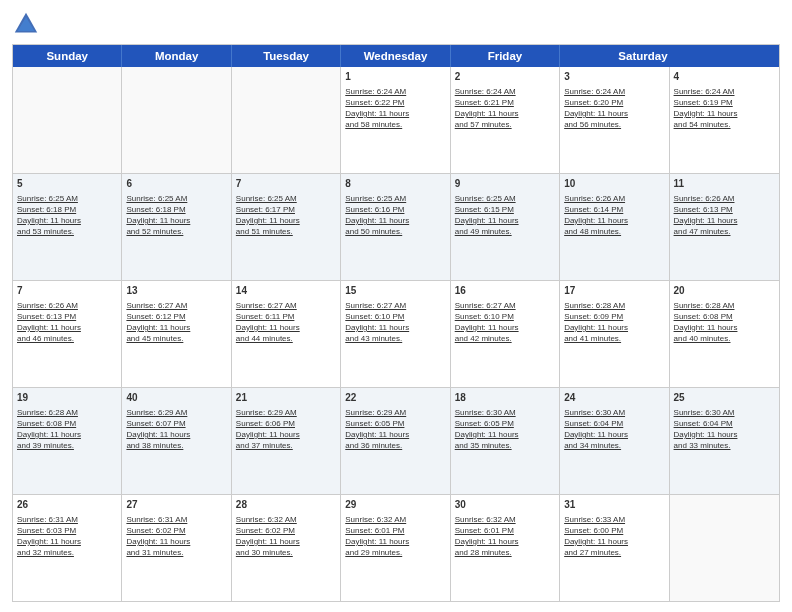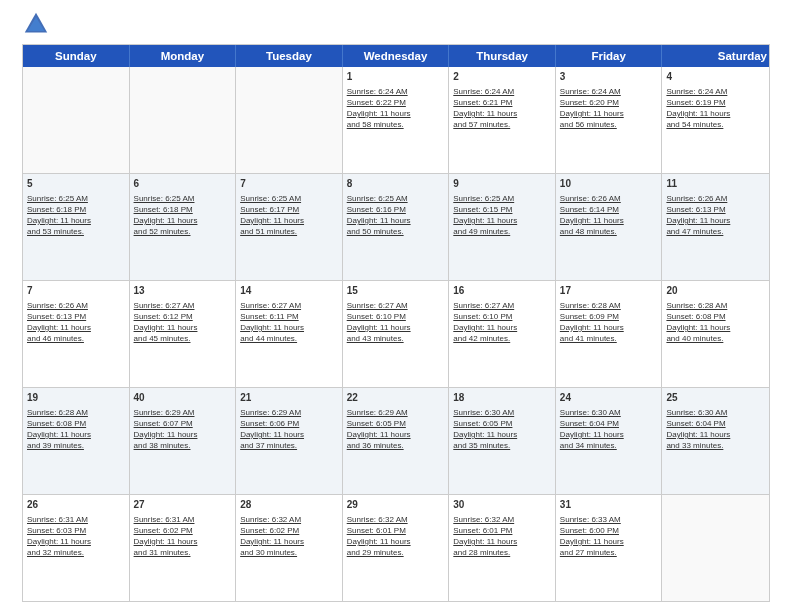--- a/index.html
+++ b/index.html
@@ -6,21 +6,21 @@
     body {
       font-family: Arial, sans-serif;
       background: #fff;
       width: 792px;
       height: 612px;
       overflow: hidden;
     }
     .page {
       width: 792px;
       height: 612px;
-      padding: 10px 22px;
+      padding: 10px 12px;
       display: flex;
       flex-direction: column;
     }
     .header {
       display: flex;
       justify-content: space-between;
       align-items: flex-start;
       margin-bottom: 6px;
     }
     .logo {
@@ -131,21 +131,20 @@
       <div class="location"></div>
     </div>
   </div>
 
   <div class="calendar">
     <div class="cal-header-row">
     <div class="cal-header-cell">Sunday</div>
         <div class="cal-header-cell">Monday</div>
         <div class="cal-header-cell">Tuesday</div>
         <div class="cal-header-cell">Wednesday</div>
-        <div class="cal-header-cell">Thursday</div>
         <div class="cal-header-cell">Friday</div>
         <div class="cal-header-cell">Saturday</div>
       </div>
     <div class="cal-body">
     <div class="cal-row">
           <div class="cal-cell empty"></div>
           <div class="cal-cell empty"></div>
           <div class="cal-cell empty"></div>
           <div class="cal-cell">
             <span class="day-num">1</span>

